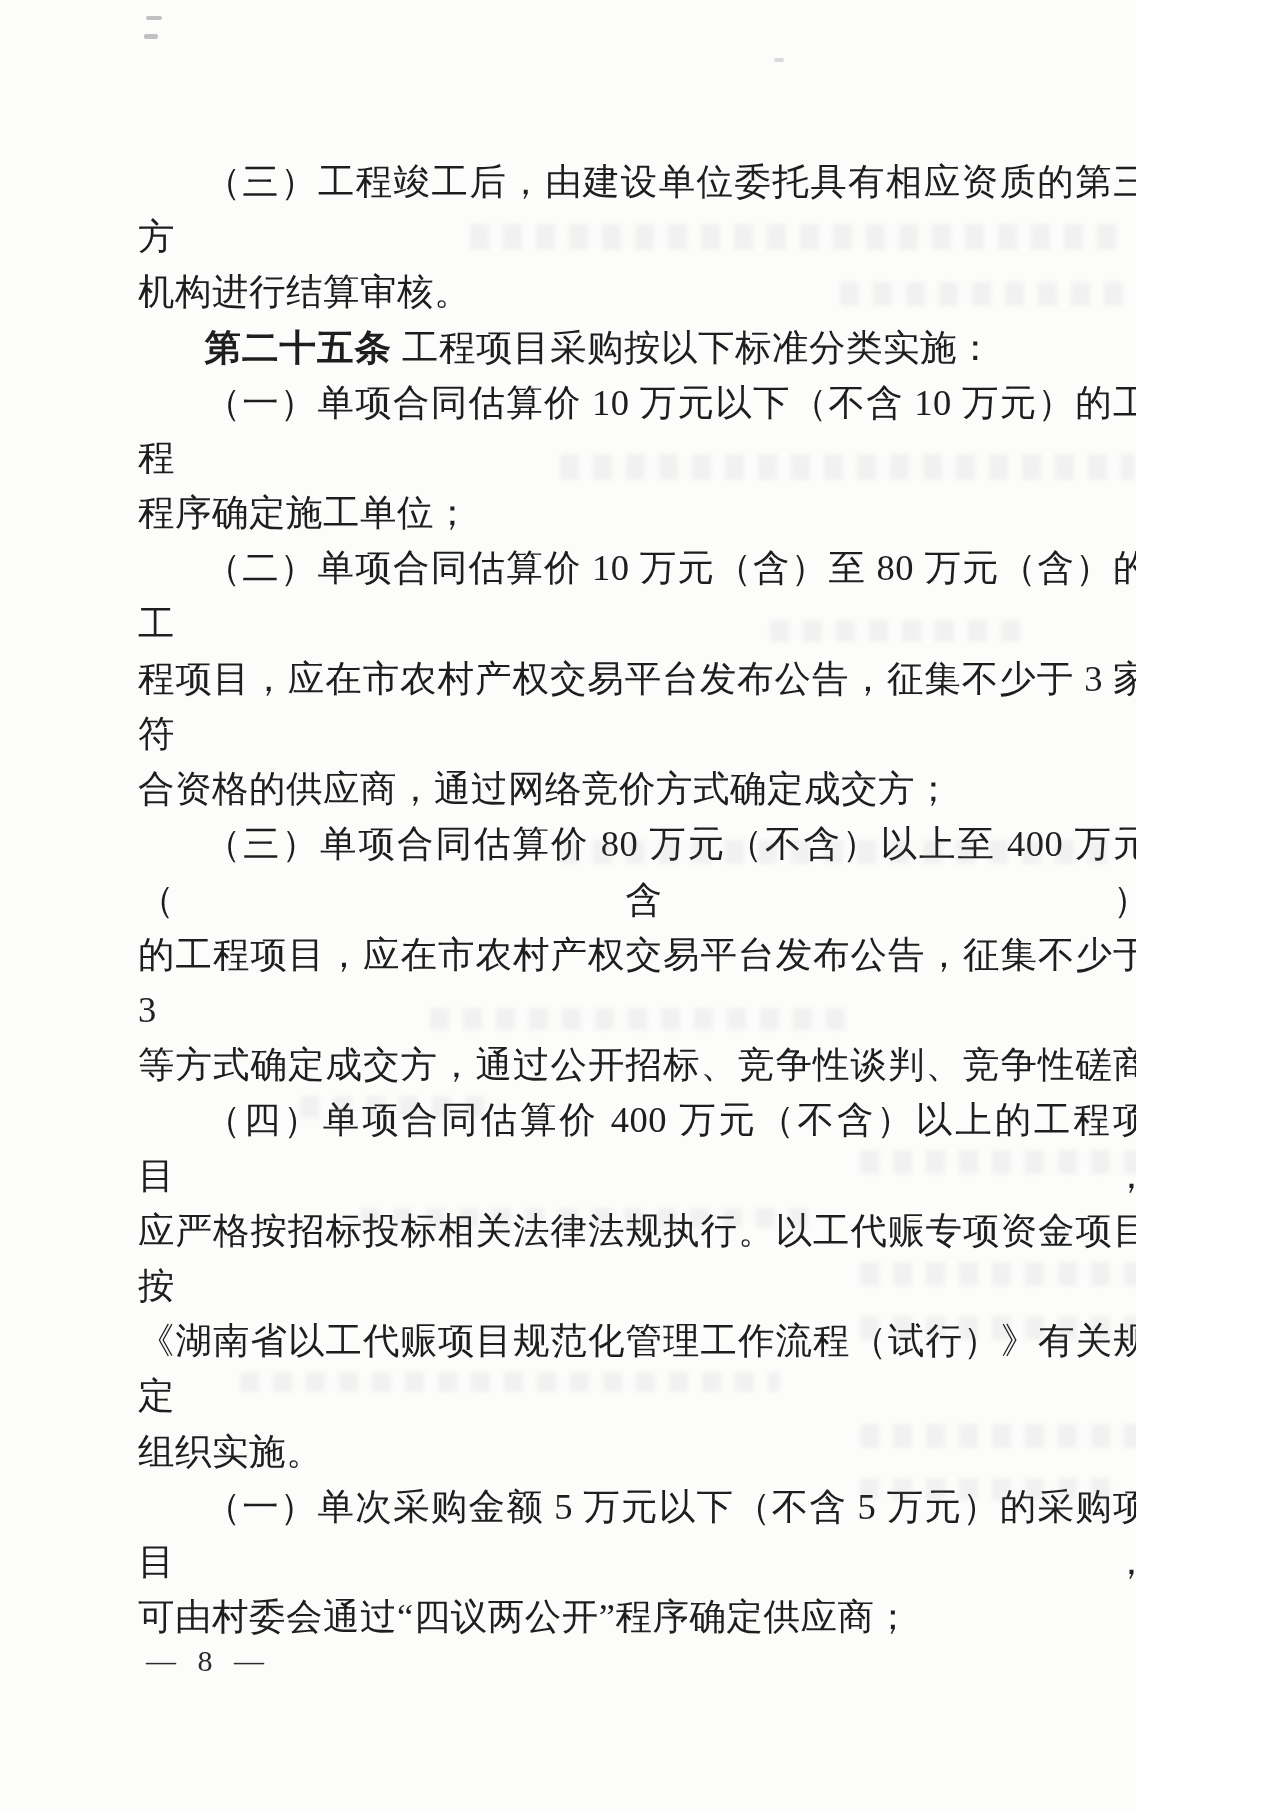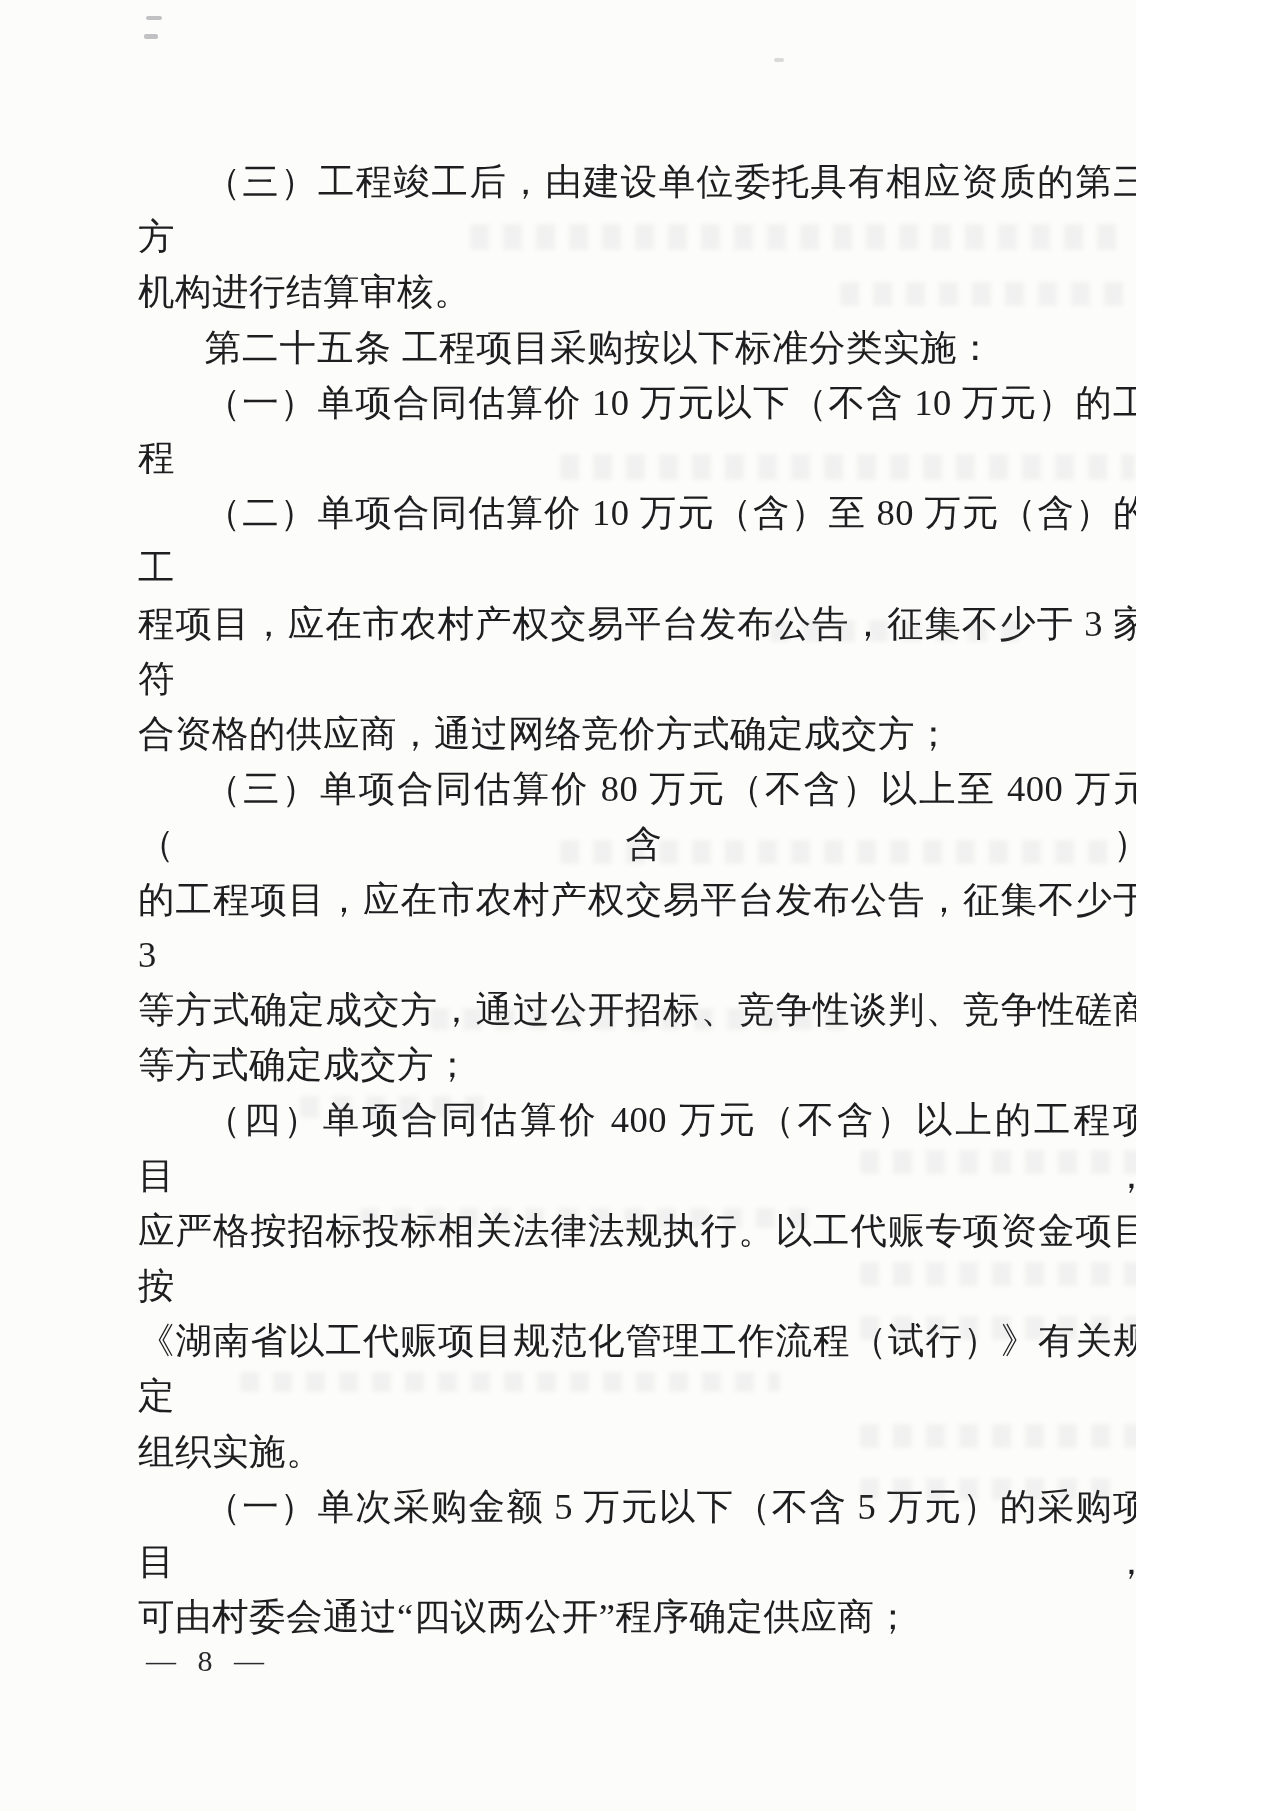--- a/index.html
+++ b/index.html
@@ -26,21 +26,21 @@
     color:#1e1e20;
   }
   .para { margin:0; }
   .line {
     text-align:justify;
     text-align-last:left;
     letter-spacing:0.5px;
   }
   .line.fill { text-align-last:justify; }
   .line.indent { text-indent:1.82em; }
-  .article-num { font-weight:normal; margin-right:10px; letter-spacing:1px; }
+  .article-num { font-weight:bold; margin-right:10px; letter-spacing:1px; }
 
   
   .page-number {
     position:absolute;
     left:146px;
     top:1644px;
     font-size:30px;
     letter-spacing:7px;
     color:#2b2b2e;
   }
@@ -72,31 +72,31 @@
   <div class="text-block">
       <div class="para">
         <div class="line indent fill">（三）工程竣工后，由建设单位委托具有相应资质的第三方</div>
         <div class="line">机构进行结算审核。</div>
       </div>
       <div class="para">
         <div class="line indent"><span class="article-num">第二十五条</span>工程项目采购按以下标准分类实施：</div>
       </div>
       <div class="para">
         <div class="line indent fill">（一）单项合同估算价 10 万元以下（不含 10 万元）的工程</div>
+        <div class="line">程序确定施工单位；</div>
       </div>
       <div class="para">
         <div class="line indent fill">（二）单项合同估算价 10 万元（含）至 80 万元（含）的工</div>
         <div class="line fill">程项目，应在市农村产权交易平台发布公告，征集不少于 3 家符</div>
         <div class="line">合资格的供应商，通过网络竞价方式确定成交方；</div>
       </div>
       <div class="para">
         <div class="line indent fill">（三）单项合同估算价 80 万元（不含）以上至 400 万元（含）</div>
         <div class="line fill">的工程项目，应在市农村产权交易平台发布公告，征集不少于 3</div>
         <div class="line fill">等方式确定成交方，通过公开招标、竞争性谈判、竞争性磋商</div>
-        <div class="line">等方式确定成交方；</div>
       </div>
       <div class="para">
         <div class="line indent fill">（四）单项合同估算价 400 万元（不含）以上的工程项目，</div>
         <div class="line fill">应严格按招标投标相关法律法规执行。以工代赈专项资金项目按</div>
         <div class="line fill">《湖南省以工代赈项目规范化管理工作流程（试行）》有关规定</div>
         <div class="line">组织实施。</div>
       </div>
       <div class="para">
         <div class="line indent fill">（一）单次采购金额 5 万元以下（不含 5 万元）的采购项目，</div>
         <div class="line">可由村委会通过“四议两公开”程序确定供应商；</div>

